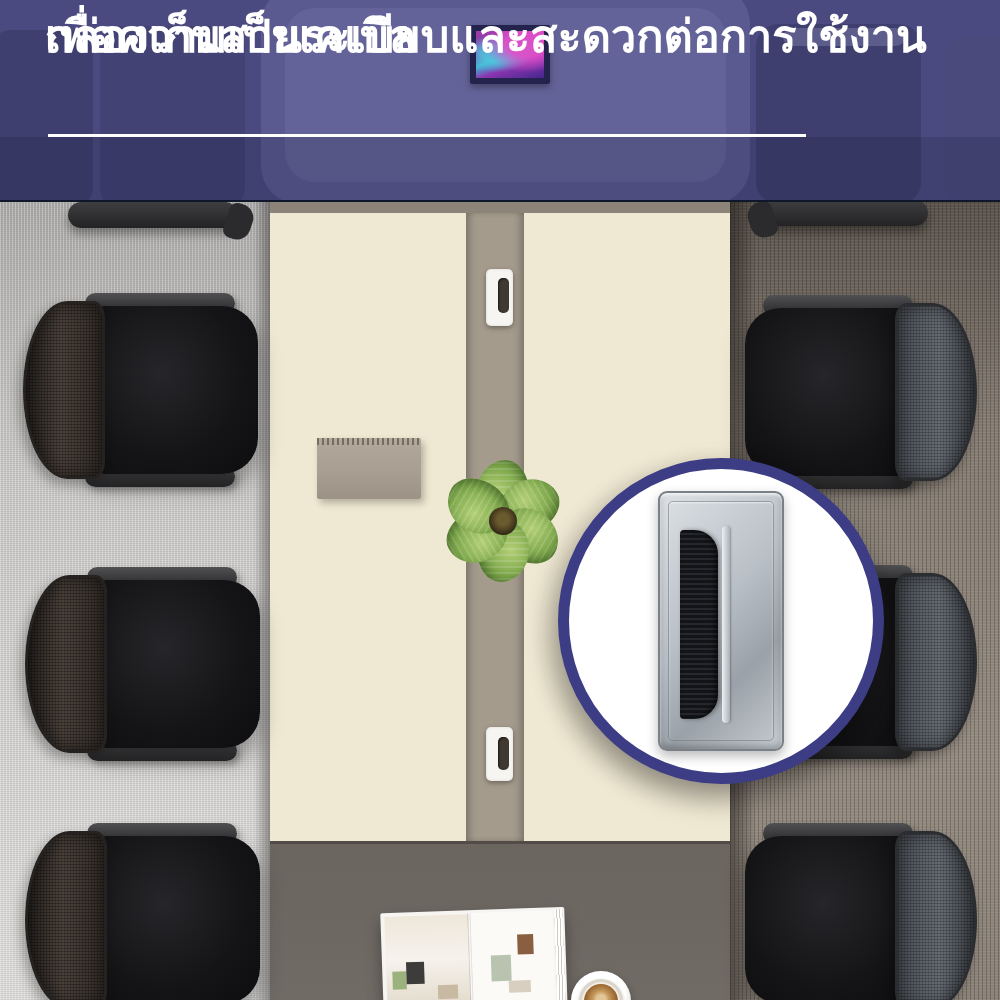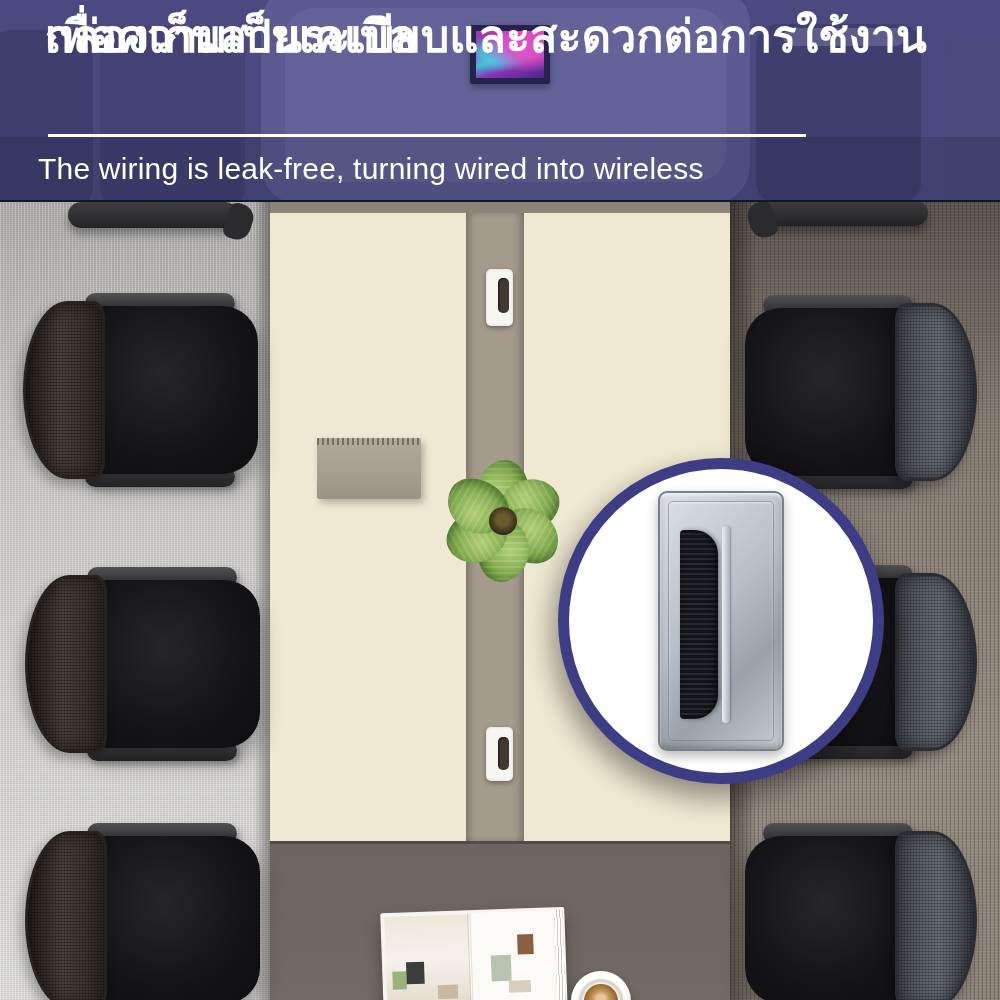--- a/index.html
+++ b/index.html
@@ -289,16 +289,15 @@
 
     <div class="pic-frame">
       <div class="pic-art"></div>
     </div>
 
     <div class="thai-title">
       <div>กล่องเก็บสายเคเบิล</div>
       <div>เพื่อความเป็นระเบียบและสะดวกต่อการใช้งาน</div>
     </div>
     <div class="divider"></div>
-    <div class="subtitle">The wiring is leak-free, turning wired into wireless</div>
   </div>
 
 </div>
 
 </body></html>

